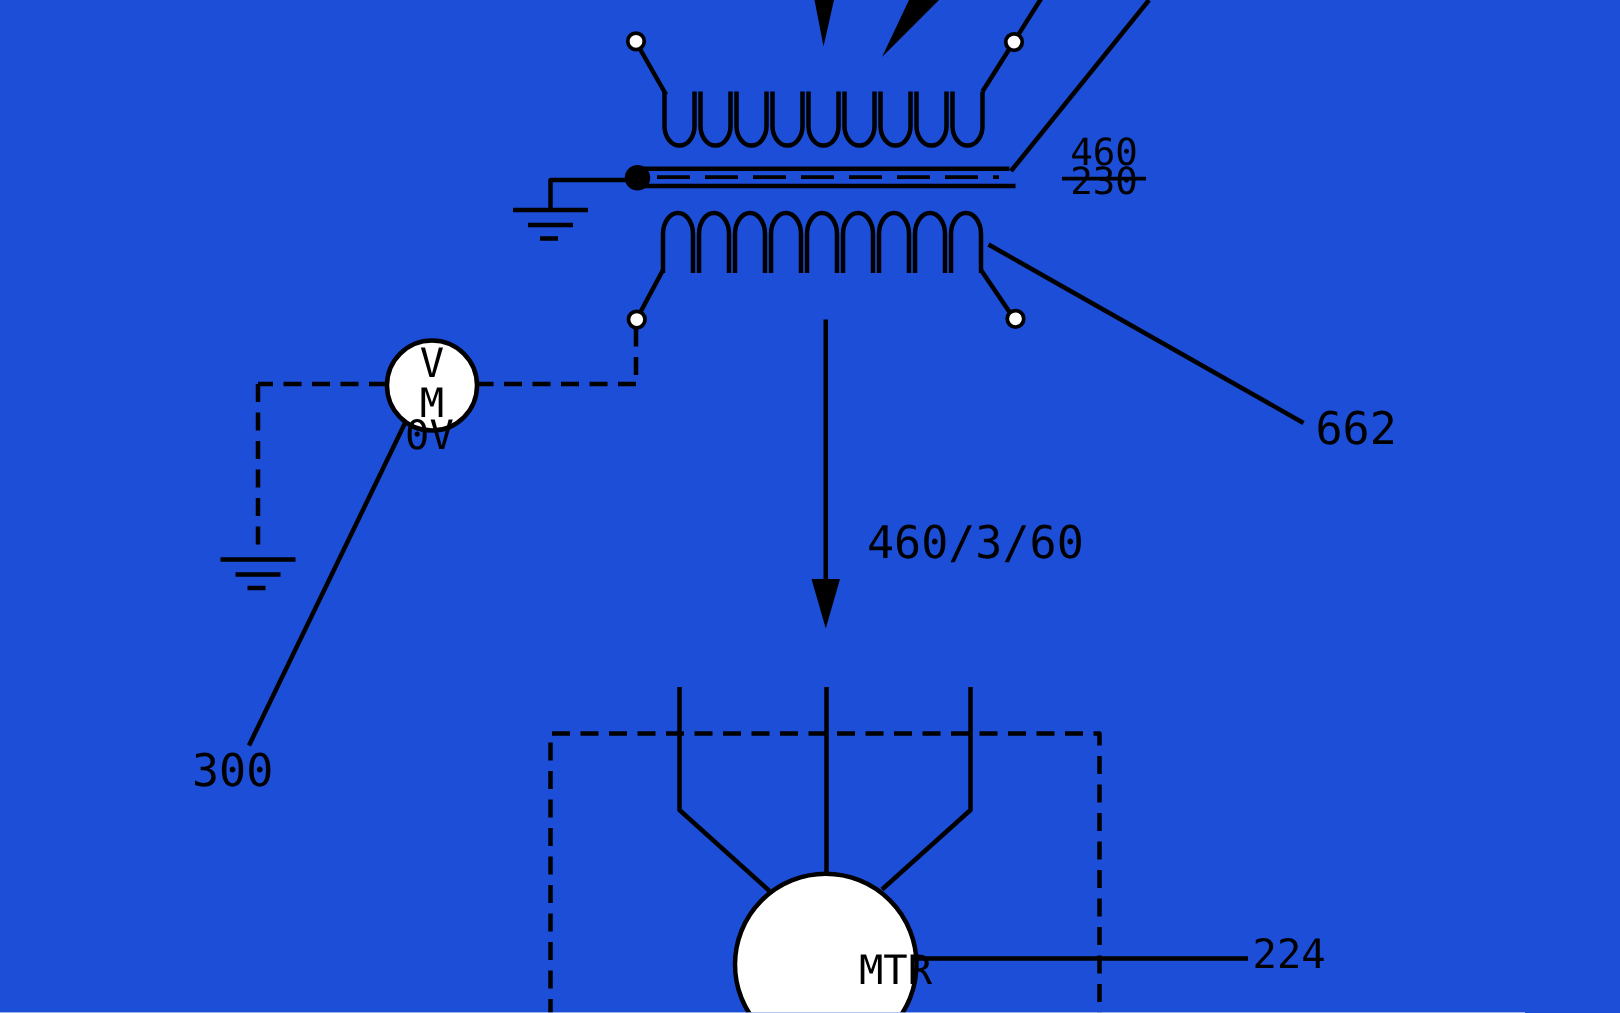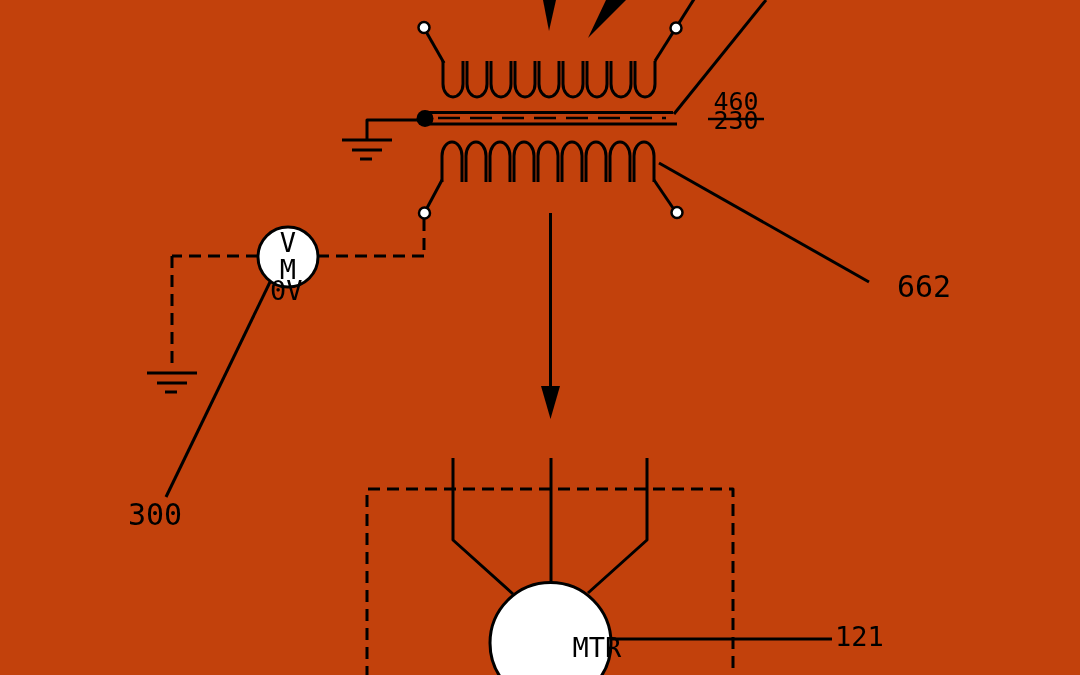--- a/index.html
+++ b/index.html
@@ -1,16 +1,16 @@
 <!DOCTYPE html>
 <html><head>
 <meta charset="utf-8">
 <style>
   html,body{margin:0;padding:0;background:#ffffff;}
-  #page{position:relative;width:1080px;height:675px;background:#c2410c;overflow:hidden;
+  #page{position:relative;width:1080px;height:675px;background:#1d4ed8;overflow:hidden;
         font-family:"DejaVu Sans Mono", monospace;color:#000;}
   #linework{position:absolute;left:0;top:0;}
   #linework line, #linework path, #linework polyline, #linework circle{
       stroke:#000000;stroke-width:3;fill:none;stroke-linejoin:round;}
   #linework .solid-fill{fill:#000000;stroke:none;}
   #linework .white-fill{fill:#ffffff;}
   #linework .thin{stroke-width:2.5;}
   #linework .dash{stroke-dasharray:12 7;}
   #linework .core-dash{stroke-dasharray:22 10;stroke-width:2.5;}
   .lbl{position:absolute;line-height:1;white-space:pre;color:#000;}
@@ -110,20 +110,21 @@
     </g>
   </svg>
 
   <div class="lbl f25 c" style="left:706px;top:89px;width:60px;">460</div>
   <div class="lbl f25 c" style="left:706px;top:108px;width:60px;">230</div>
 
   <div class="lbl f27 c" style="left:278px;top:229px;width:20px;">V</div>
   <div class="lbl f27 c" style="left:278px;top:256px;width:20px;">M</div>
   <div class="lbl f27" style="left:270px;top:277px;text-align:center;">0V</div>
 
+  <div class="lbl f30" style="left:578px;top:348px;">460/3/60</div>
 
   <div class="lbl f30" style="left:128px;top:500px;">300</div>
-  <div class="lbl f30" style="left:897px;top:272px;text-align:right;">662</div>
-  <div class="lbl f27" style="left:835px;top:623px;">121</div>
+  <div class="lbl f30" style="left:877px;top:272px;text-align:right;">662</div>
+  <div class="lbl f27" style="left:835px;top:623px;">224</div>
 
   <div class="lbl f27 c" style="left:520px;top:634px;width:60px;margin-left:47px;">MTR</div>
 
 </div>
 
 </body></html>

